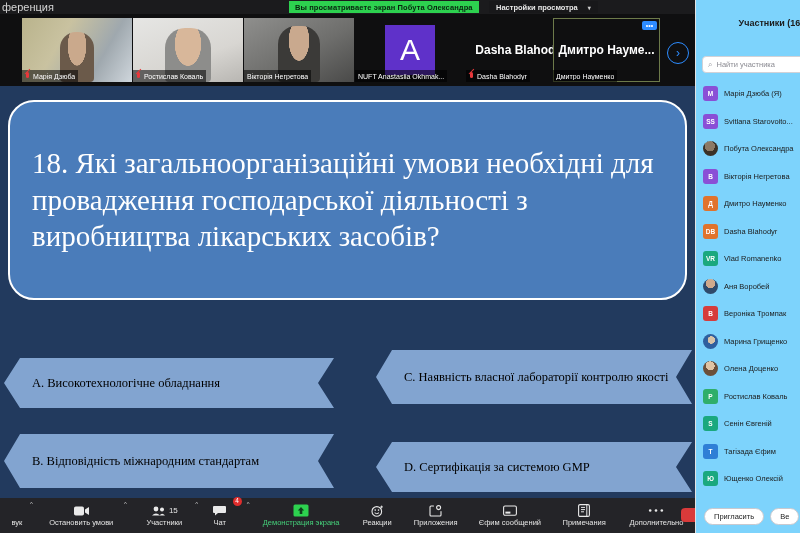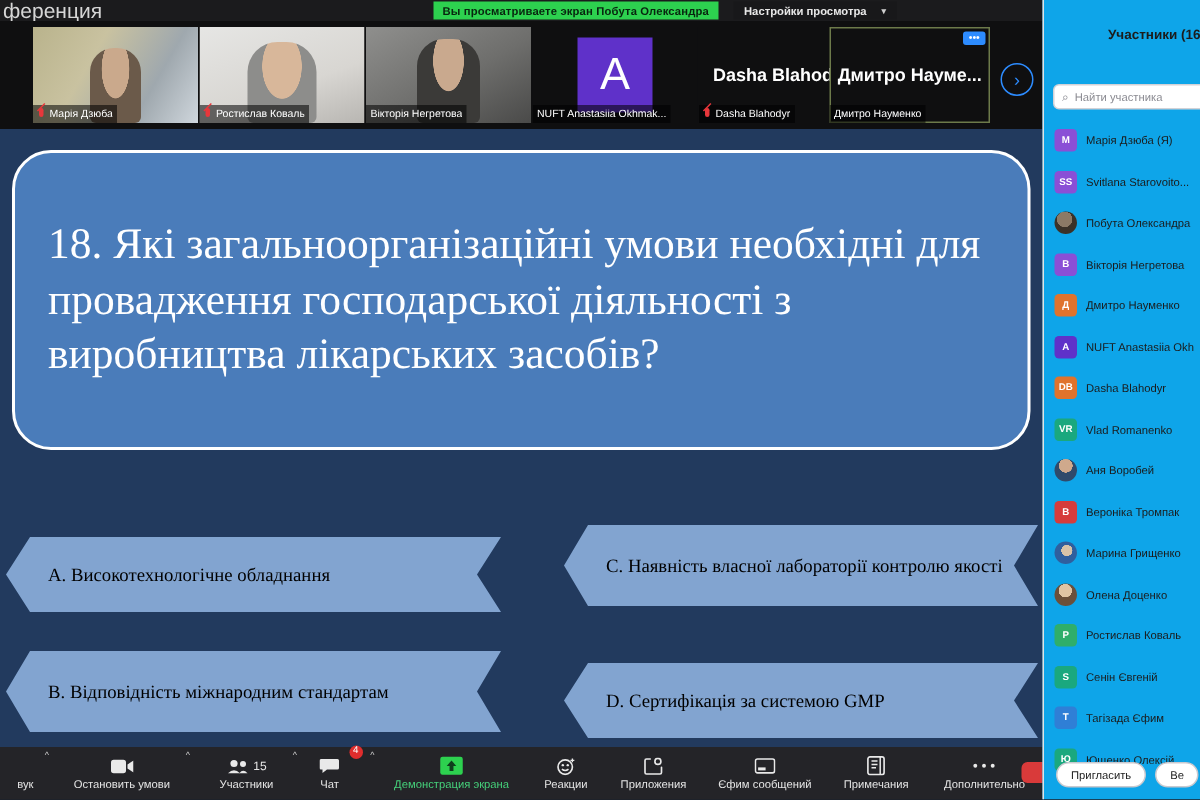--- a/index.html
+++ b/index.html
@@ -10,21 +10,21 @@
     overflow: hidden;
   }
   #app { position: relative; width: 800px; height: 533px; }
 
   
   .topbar {
     position: absolute; left: 0; top: 0; width: 695px; height: 14px;
     background: #1b1b1d; display: flex; align-items: center;
   }
   .topbar .meeting-title {
-    color: #d6d6d6; font-size: 14px; padding-left: 2px; white-space: nowrap;
+    color: #d6d6d6; font-size: 11px; padding-left: 2px; white-space: nowrap;
   }
   .share-pill {
     position: absolute; left: 289px; top: 1px; height: 12px;
     background: #2dd14f; color: #08250f; font-size: 7.5px; font-weight: bold;
     display: flex; align-items: center; padding: 0 6px; white-space: nowrap;
     letter-spacing: .1px;
   }
   .view-opts {
     position: absolute; left: 489px; top: 1px; height: 12px;
     background: #18181a; color: #e8e8e8; font-size: 7.5px; font-weight: bold;
@@ -132,21 +132,21 @@
     line-height: 1;
   }
   .end-btn {
     position: absolute; right: -8px; top: 10px; width: 22px; height: 14px;
     background: #d93a3a; border-radius: 4px;
   }
 
   
   .panel {
     position: absolute; left: 695px; top: 0; width: 105px; height: 533px;
-    background: #0ea5e9; border-left: 1px solid #e2e2e2;
+    background: #7dd3fc; border-left: 1px solid #e2e2e2;
   }
   .panel-title {
     position: absolute; left: 0; top: 18px; width: 105px; text-align: center;
     font-size: 9px; font-weight: bold; color: #1c1c1c; white-space: nowrap;
     overflow: hidden; padding-left: 42px;
   }
   .panel-search {
     position: absolute; left: 6px; top: 56px; width: 110px; height: 17px;
     border: 1px solid #d2d2d7; border-radius: 4px; display: flex;
     align-items: center; gap: 4px; padding: 0 5px; background: #fff;
@@ -392,24 +392,20 @@
       </div>
       <div class="prow">
         <span class="pav" style="background:#8a4fd6;">B</span>
         <span class="pname">Вікторія Негретова</span>
       </div>
       <div class="prow">
         <span class="pav" style="background:#e0732c;">Д</span>
         <span class="pname">Дмитро Науменко</span>
       </div>
       <div class="prow">
-        <span class="pav" style="background:#5f31c9;">A</span>
-        <span class="pname">NUFT Anastasiia Okh</span>
-      </div>
-      <div class="prow">
         <span class="pav" style="background:#e0732c;">DB</span>
         <span class="pname">Dasha Blahodyr</span>
       </div>
       <div class="prow">
         <span class="pav" style="background:#1aa87e;">VR</span>
         <span class="pname">Vlad Romanenko</span>
       </div>
       <div class="prow">
         <span class="pav photo" style="background:radial-gradient(circle at 50% 30%,#cfa98c 0 35%,#2f4a6b 36% 100%);"></span>
         <span class="pname">Аня Воробей</span>

